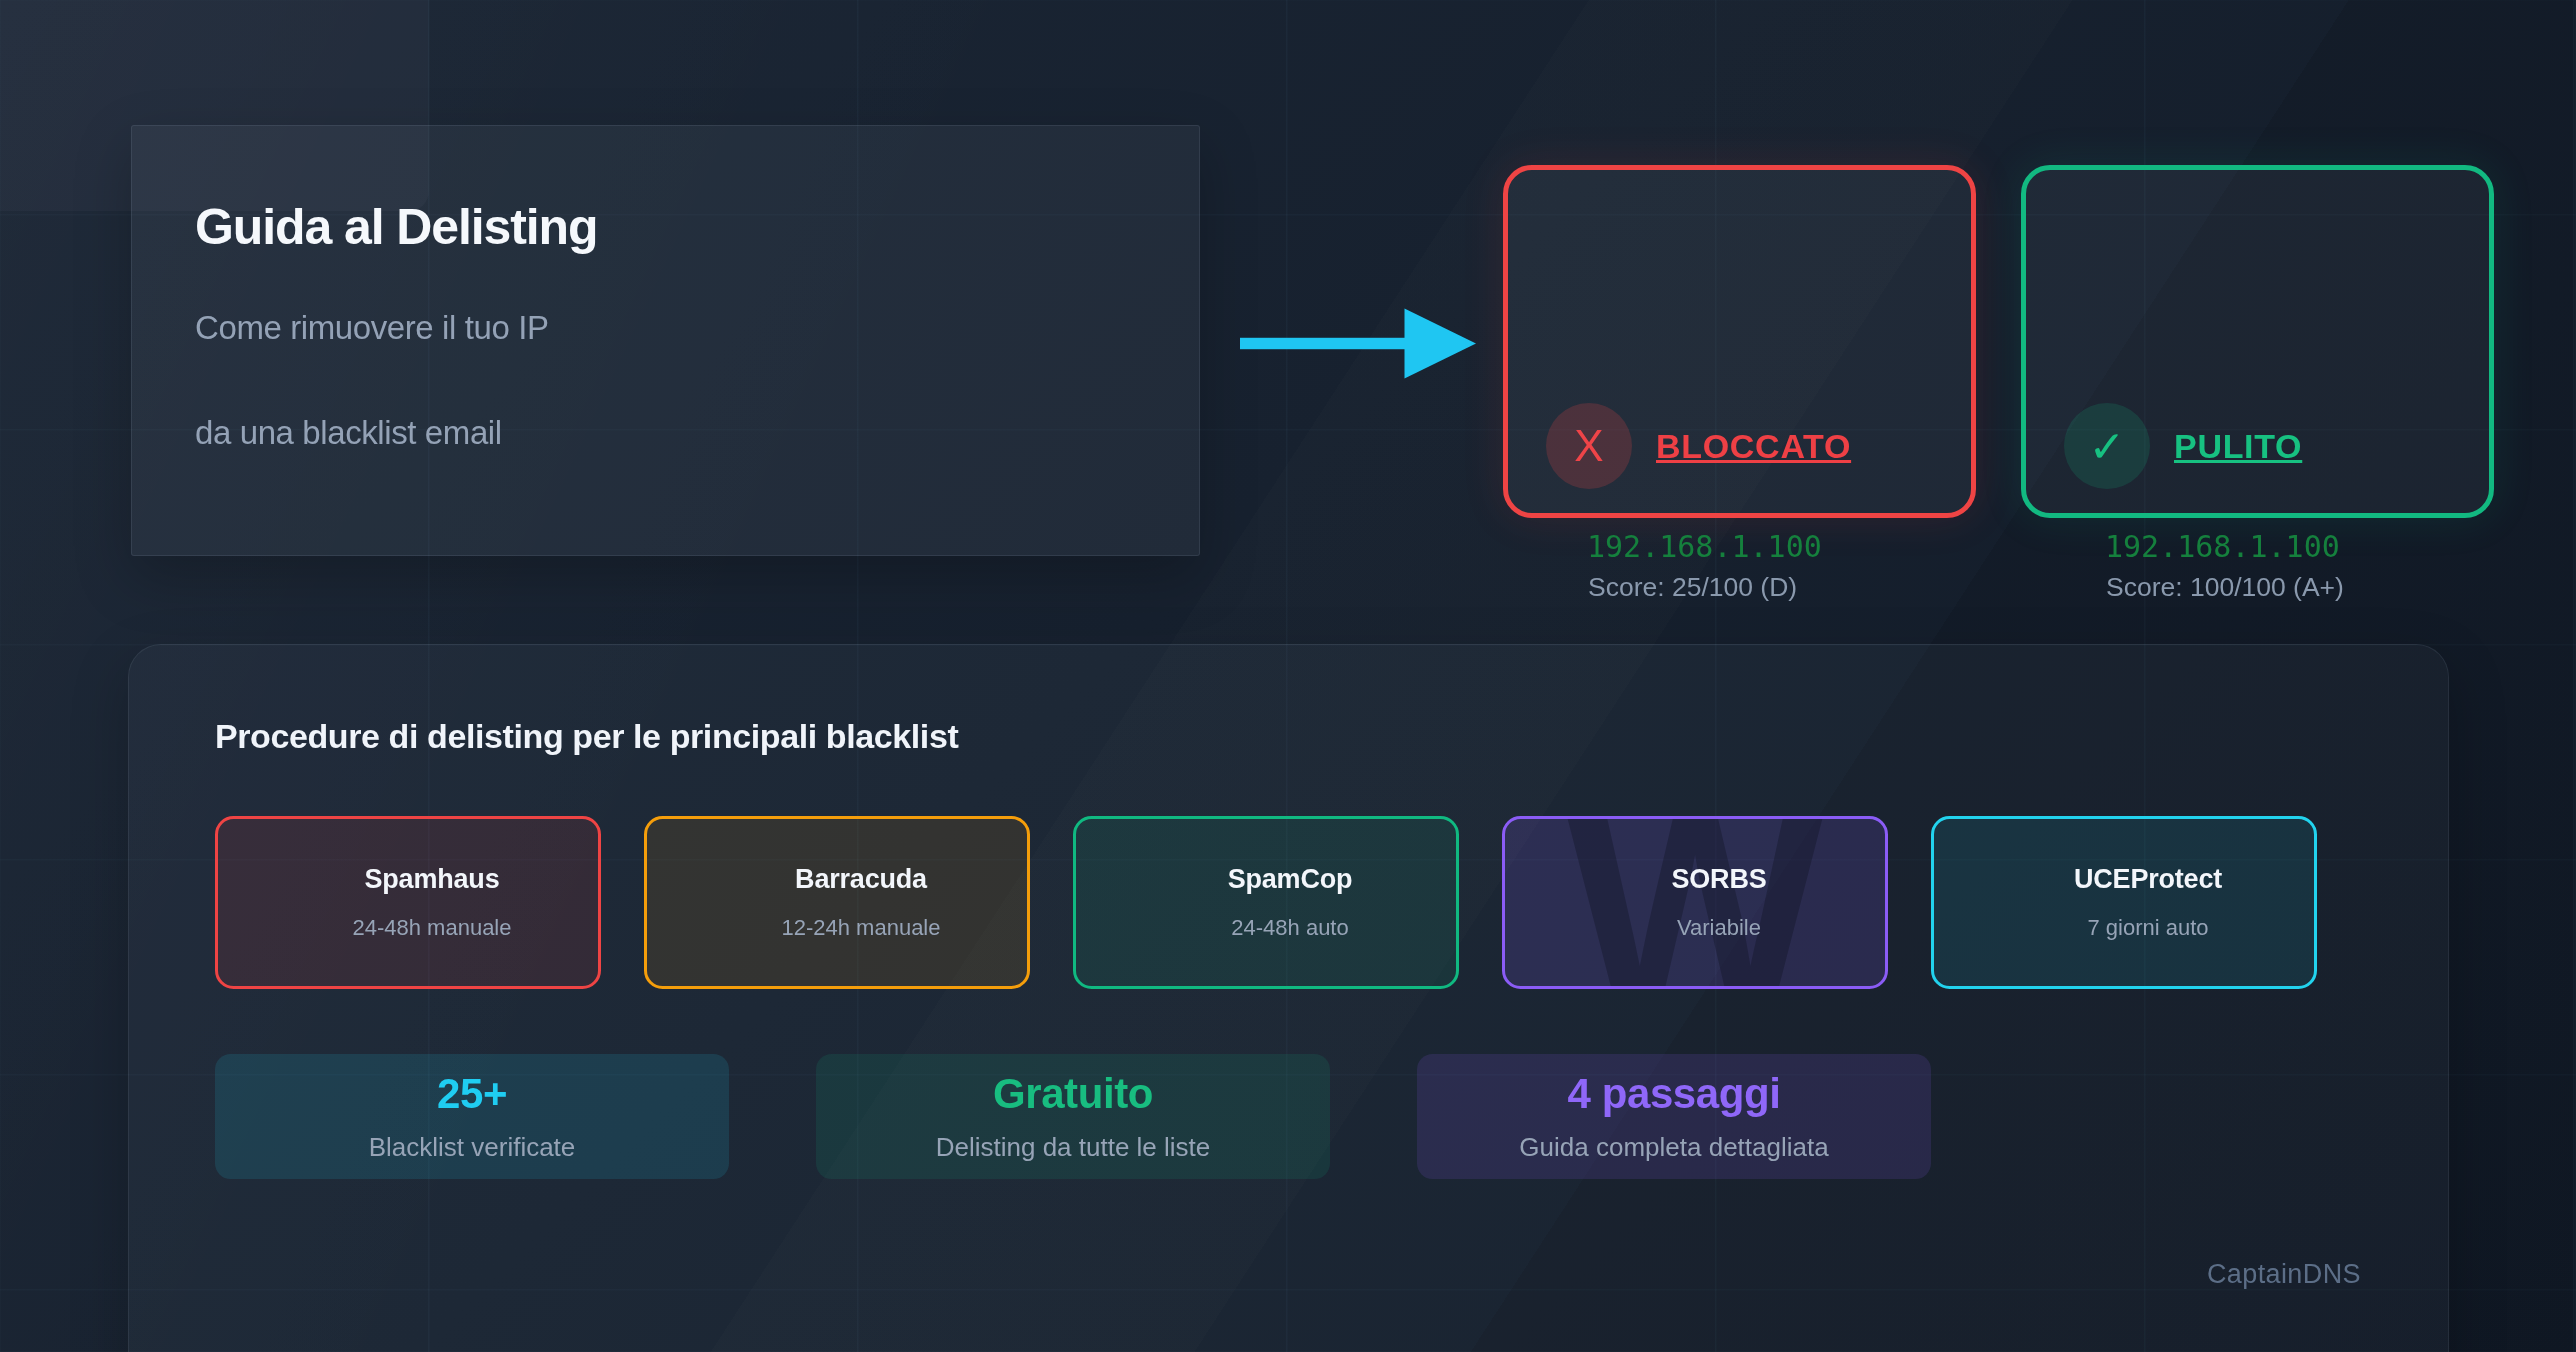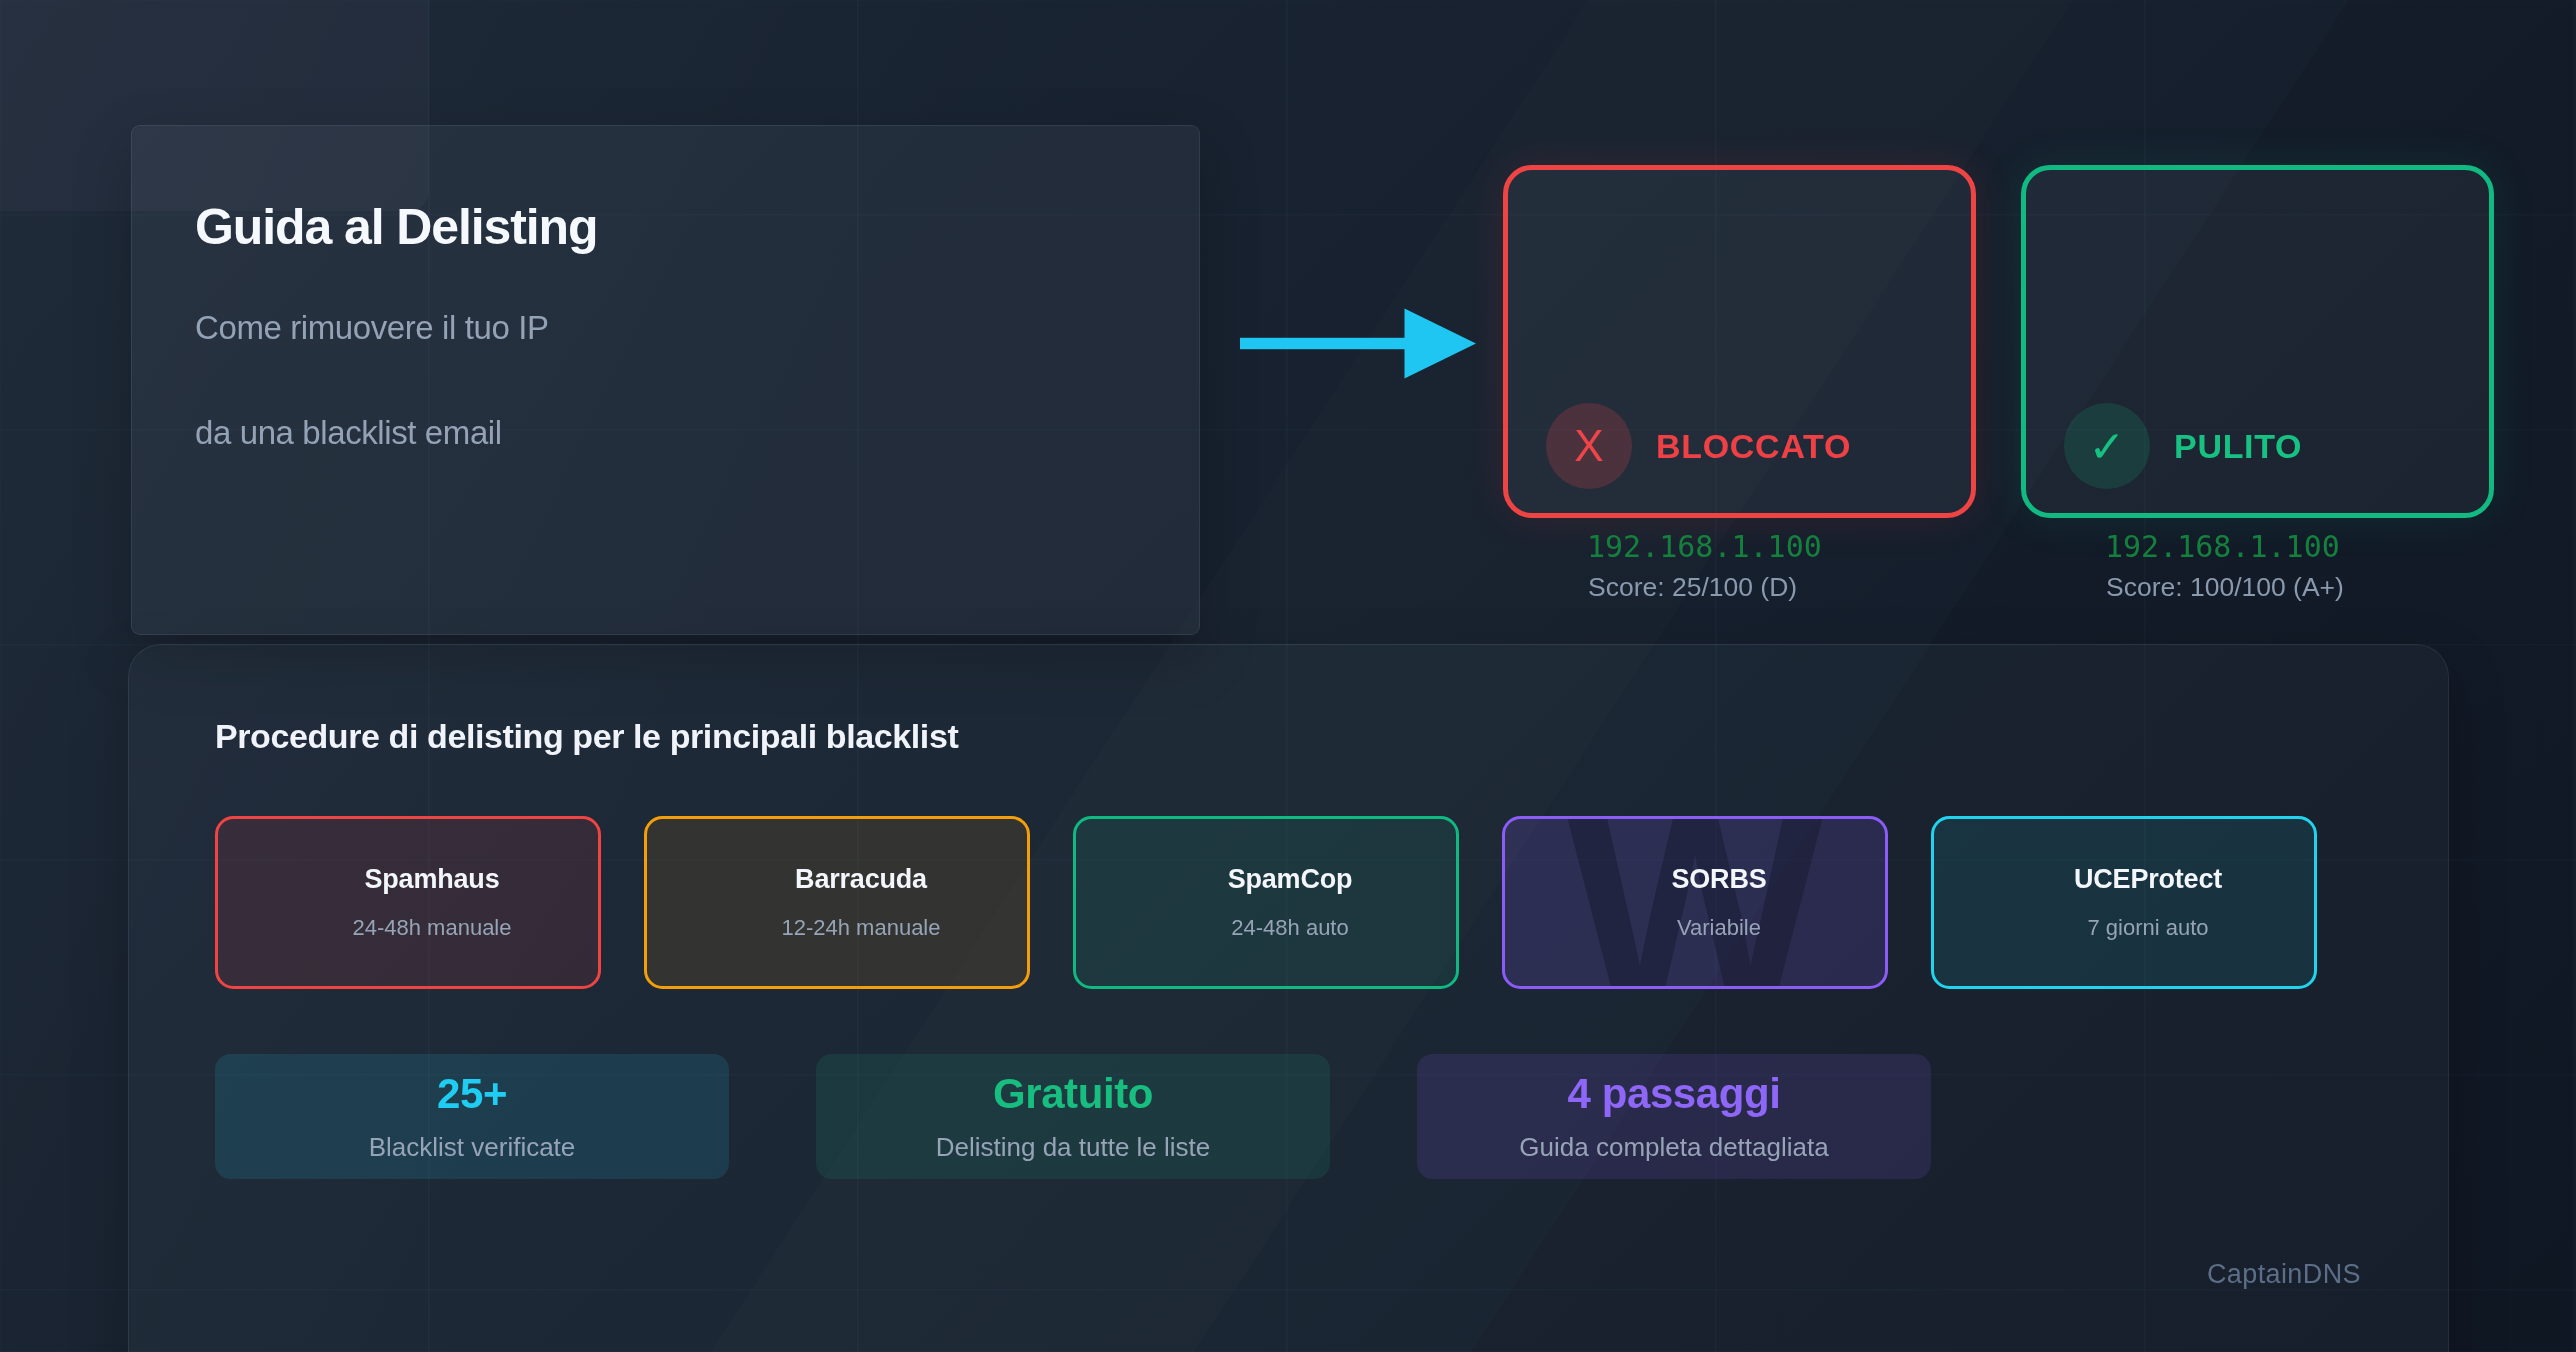--- a/index.html
+++ b/index.html
@@ -26,24 +26,24 @@
       linear-gradient(123deg, transparent 0 68%, rgba(0,0,0,0.10) 68% 100%);
   }
   .corner-block{
     position:absolute;left:0;top:0;width:429px;height:211px;
     background:rgba(148,163,184,0.05);
     border-bottom-right-radius:20px;
   }
 
   
   .hero-card{
-    position:absolute;left:131px;top:125px;width:1069px;height:510px;
+    position:absolute;left:131px;top:125px;width:1069px;height:431px;
     background:rgba(148,163,184,0.08);
     border:1.4px solid rgba(148,163,184,0.14);
-    border-radius:9px;box-sizing:border-box;
+    border-radius:3px;box-sizing:border-box;
     padding:72px 64px 0 63px;
     box-shadow:0 21.5px 57px rgba(0,0,0,0.22);
   }
   .hero-title{font-size:50px;font-weight:700;letter-spacing:-1.1px;color:#f5f8fc;margin:0;}
   .hero-sub{font-size:33px;color:#94a2b6;letter-spacing:-0.4px;}
   .hero-sub.l1{margin-top:53px;}
   .hero-sub.l2{margin-top:67px;}
 
   
   .flow-arrow{position:absolute;left:1240px;top:297px;width:236px;height:93px;}
@@ -57,21 +57,21 @@
   .status-card.blocked{left:1503px;border:5px solid #ef4444;box-shadow:0 0 43px rgba(239,68,68,0.12);}
   .status-card.clean{left:2021px;border:5px solid #12b981;box-shadow:0 0 43px rgba(18,185,129,0.12);}
   .status-row{position:absolute;left:38px;top:233px;display:flex;align-items:center;gap:24px;}
   .status-badge{
     width:86px;height:86px;border-radius:50%;
     display:flex;align-items:center;justify-content:center;
     font-size:44px;font-weight:500;
   }
   .blocked .status-badge{background:rgba(239,68,68,0.20);color:#ef4448;}
   .clean .status-badge{background:rgba(16,185,129,0.16);color:#17c181;font-weight:400;}
-  .status-label{font-size:34px;font-weight:700;letter-spacing:0.7px;}
+  .status-label{font-size:34px;font-weight:700;letter-spacing:0.7px;text-decoration:underline;}
   .blocked .status-label{color:#ee4045;}
   .clean .status-label{color:#17c181;}
   .status-ip{
     position:absolute;left:79px;top:359px;
     font-family:"DejaVu Sans Mono","Liberation Mono",monospace;
     font-size:30px;color:#15803d;letter-spacing:0px;
   }
   .status-score{position:absolute;left:80px;top:402px;font-size:26.5px;color:#8a99ad;}
 
   

